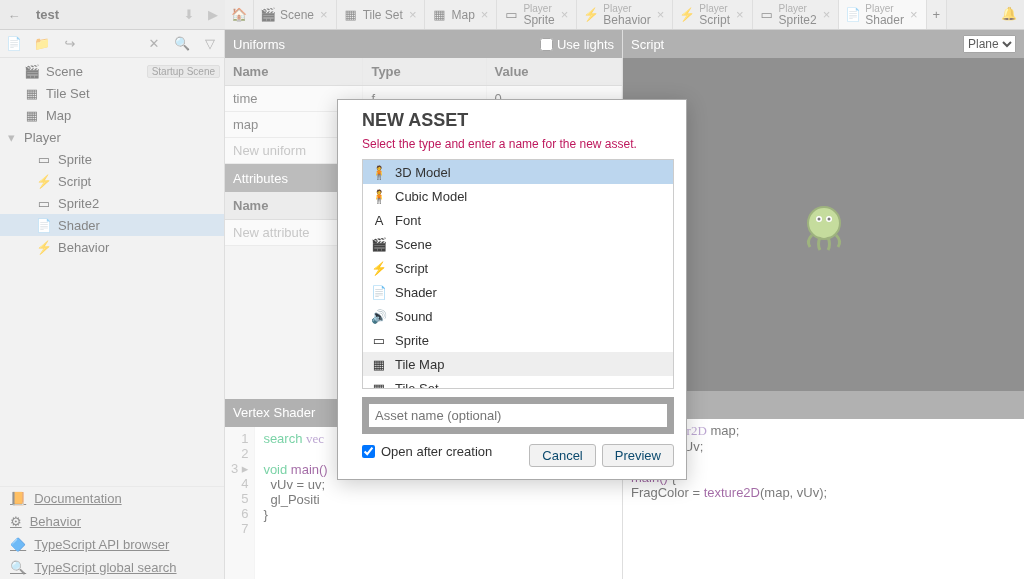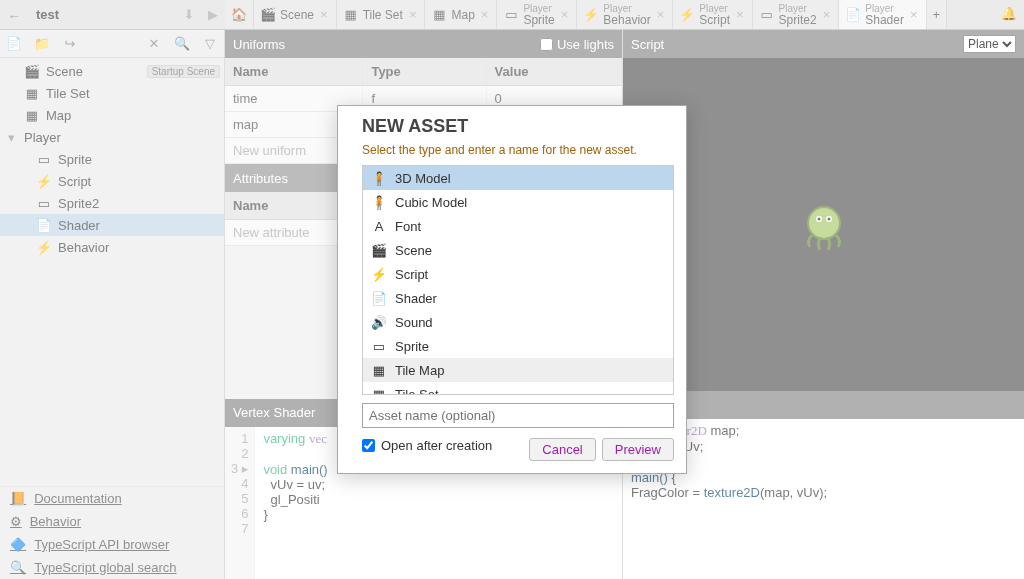--- a/index.html
+++ b/index.html
@@ -45,36 +45,36 @@
 .panel-header select { font-size: 12px; }
 .table { width: 100%; border-collapse: collapse; }
 .table th { text-align: left; padding: 6px 8px; background: #e2e2e2; color: #555; font-weight: 600; border-bottom: 1px solid #ccc; border-right: 1px solid #ddd; }
 .table td { padding: 5px 8px; border-bottom: 1px solid #e0e0e0; border-right: 1px solid #eee; color: #555; background: #f7f7f7; }
 .table td.placeholder { color: #aaa; }
 .code-pane { flex: 1; background: #fff; display: flex; font-family: Menlo, Consolas, monospace; font-size: 12px; overflow: hidden; }
 .gutter { background: #f4f4f4; color: #aaa; text-align: right; padding: 4px 6px; border-right: 1px solid #eee; white-space: pre; }
 .code { padding: 4px 8px; white-space: pre; color: #333; }
 .kw { color: #3b7; font-weight: 500; }
 .ty { color: #97b; font-family: Liberation Serif, serif; }
-.fn { color: #0c4a6e; }
+.fn { color: #701a75; }
 .right-preview { flex: 1; background: #555; display: flex; align-items: center; justify-content: center; position: relative; }
 .modal-backdrop { position: absolute; inset: 0; background: rgba(255,255,255,0.35); display: flex; align-items: center; justify-content: center; }
 .modal { width: 350px; background: #fff; border: 1px solid #aaa; box-shadow: 0 4px 20px rgba(0,0,0,0.2); padding: 10px 12px 12px 24px; }
 .modal h2 { font-size: 18px; font-weight: 600; color: #444; margin-bottom: 6px; }
-.modal .sub { font-size: 12px; color: #a16207; margin-bottom: 8px; }
+.modal .sub { font-size: 12px; color: #be185d; margin-bottom: 8px; }
 .type-list { border: 1px solid #ccc; max-height: 230px; overflow: auto; }
 .type-item { display: flex; align-items: center; gap: 8px; padding: 4px 8px; color: #333; }
 .type-item.selected { background: #bcd6ee; }
 .type-item.hover { background: #eee; }
 .type-item .row-icon { width: 16px; height: 16px; display:flex; align-items:center; justify-content:center; }
-.modal input[type=text] { width: 100%; margin-top: 8px; padding: 4px 6px; border: 1px solid #a3a3a3; font-size: 13px; }
+.modal input[type=text] { width: 100%; margin-top: 8px; padding: 4px 6px; border: 7px solid #a3a3a3; font-size: 13px; }
 .modal .modal-footer { display: flex; align-items: flex-start; margin-top: 10px; }
 .modal .modal-footer label { display: flex; align-items: center; gap: 6px; color: #333; }
 .modal .modal-footer .spacer { flex: 1; }
-.modal .modal-footer button { padding: 3px 12px; background: #f2f2f2; border: 1px solid #bbb; border-radius: 3px; color: #a21caf; }
+.modal .modal-footer button { padding: 3px 12px; background: #f2f2f2; border: 1px solid #bbb; border-radius: 3px; color: #0c4a6e; }
 .ico-svg { width: 14px; height: 14px; }
 .bell { position: absolute; top: 6px; right: 6px; color: #999; }
 </style>
 </head>
 <body>
 <div class="app">
 
   <div class="topbar">
     <div class="topbar-left">
       <div class="back-btn">←</div>
@@ -278,21 +278,21 @@
             <span>Vertex Shader</span>
           </div>
         <div class="code-pane">
           <div class="gutter">1
 2
 3 ▸
 4
 5
 6
 7</div>
-          <div class="code"><span class="kw">varying</span> <span class="ty">vec</span>
+          <div class="code"><span class="kw">search</span> <span class="ty">vec</span>
 
 <span class="kw">void</span> <span class="fn">main()</span>
   vUv = uv;
   gl_Positi
 }</div>
         </div>
       </div>
 
       <div class="right-col">
         <div class="panel-header">

